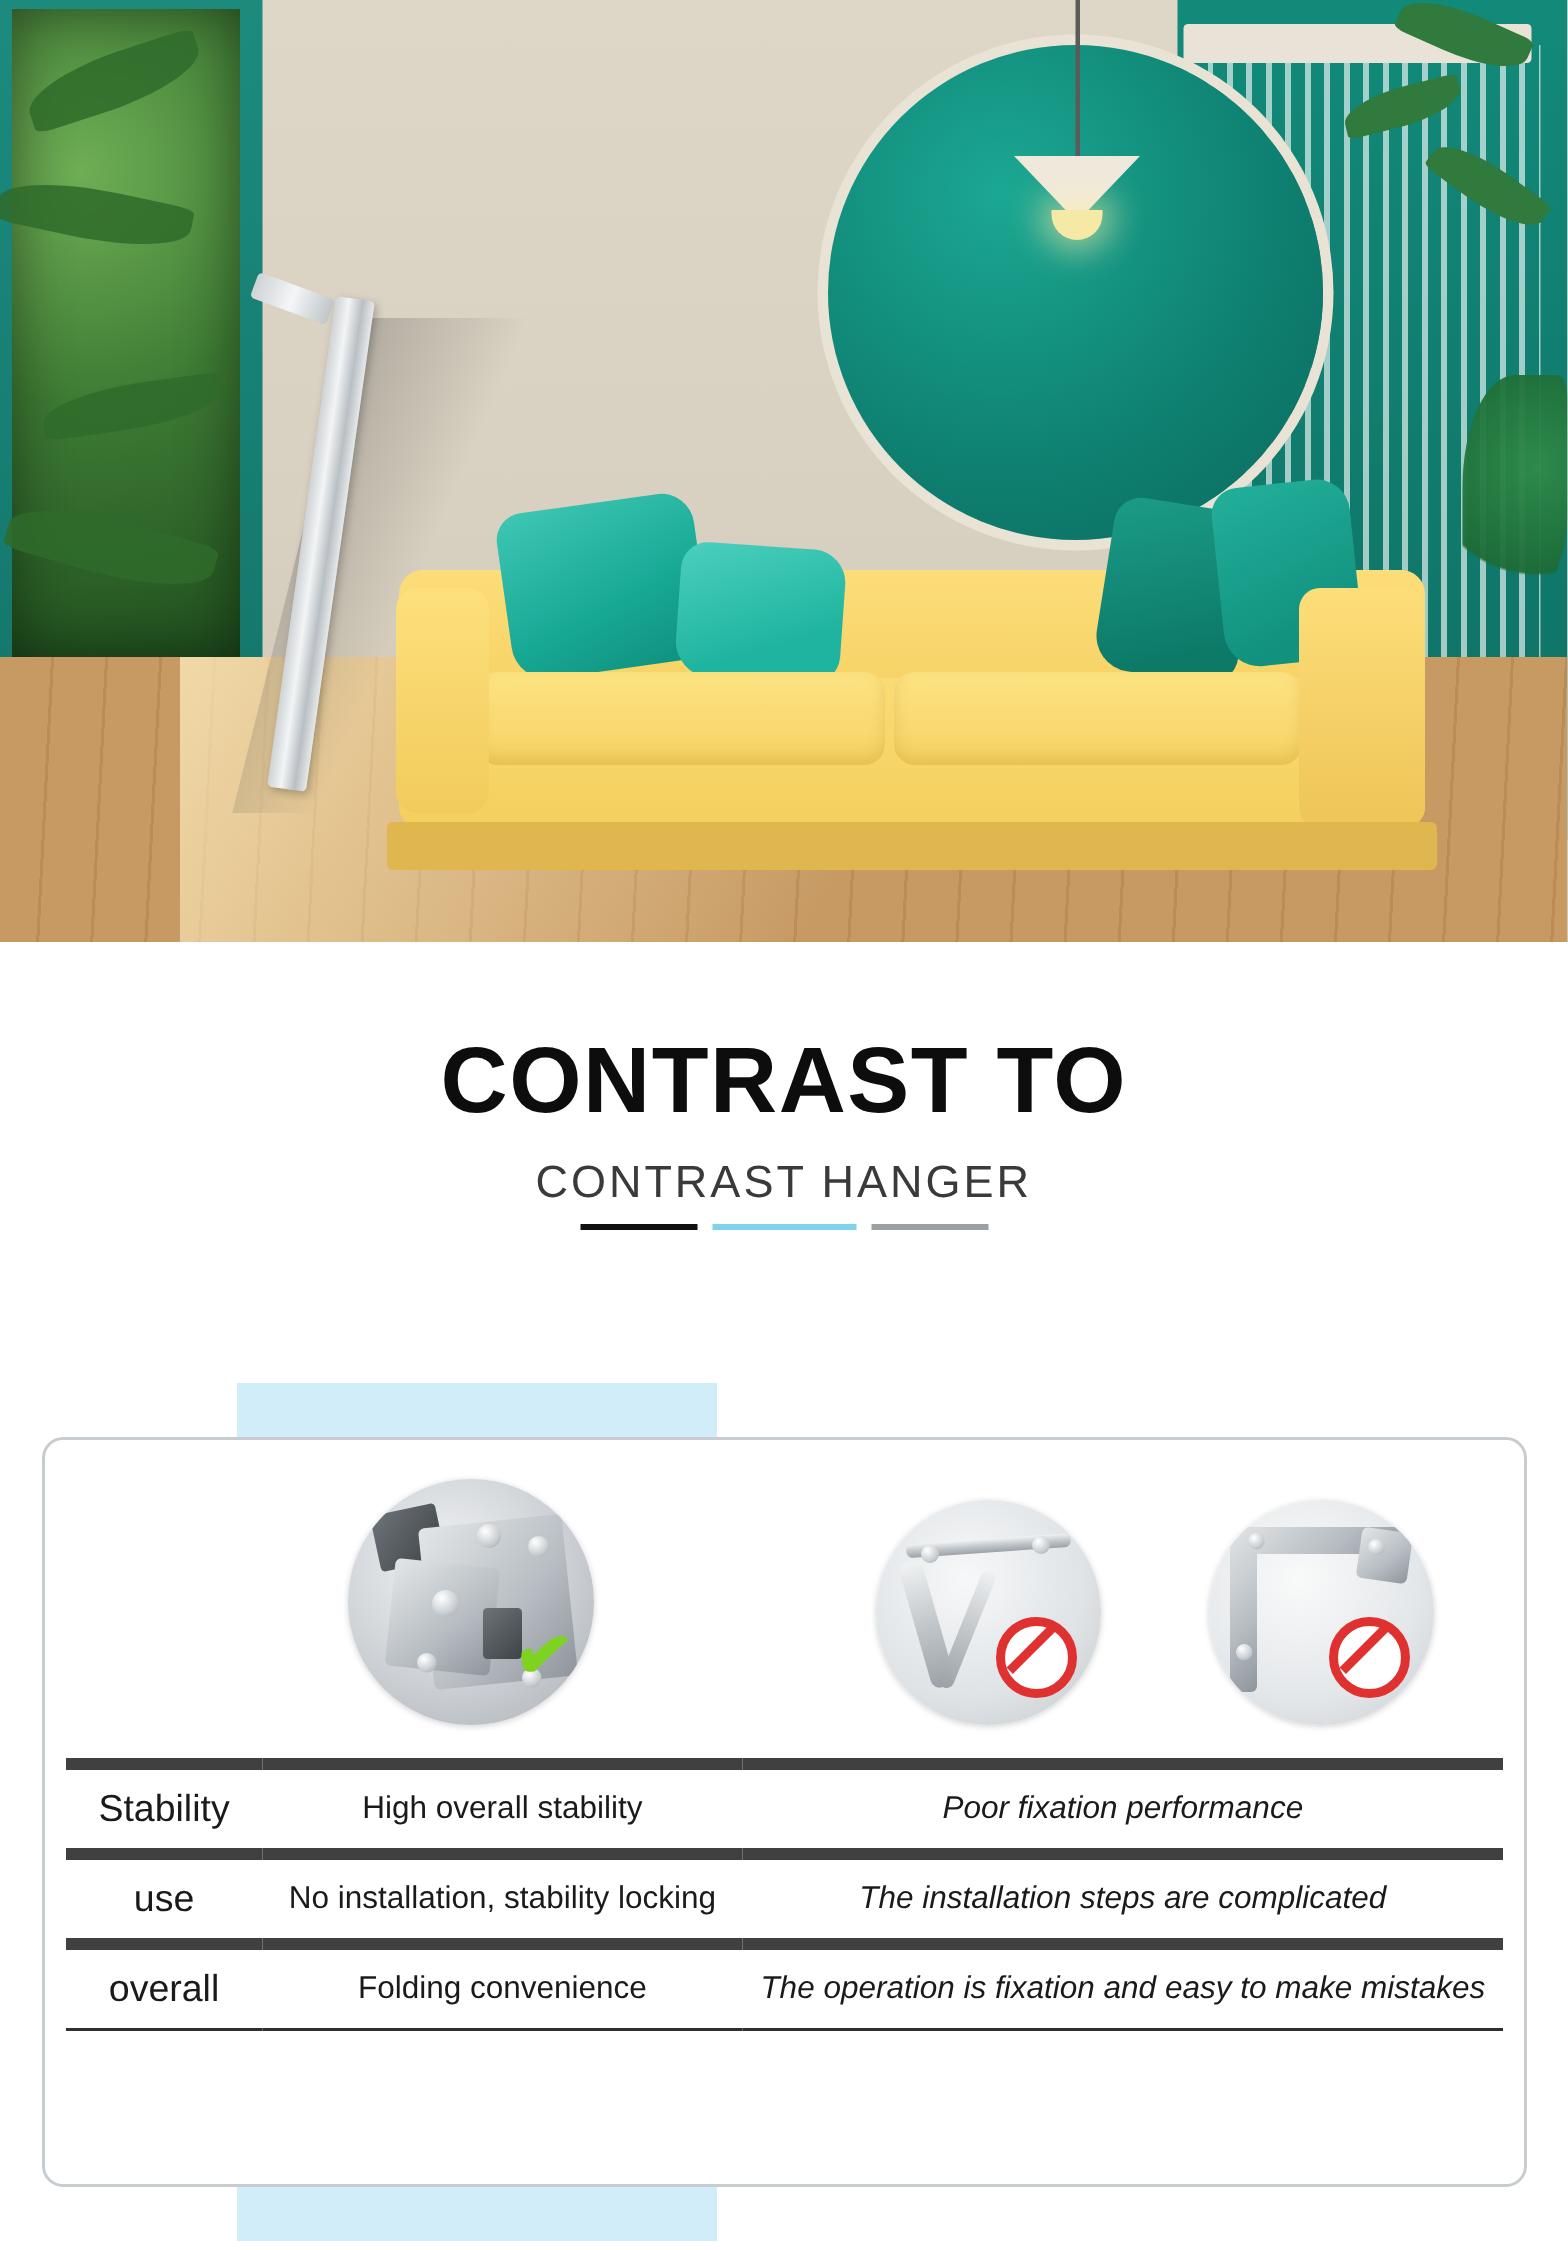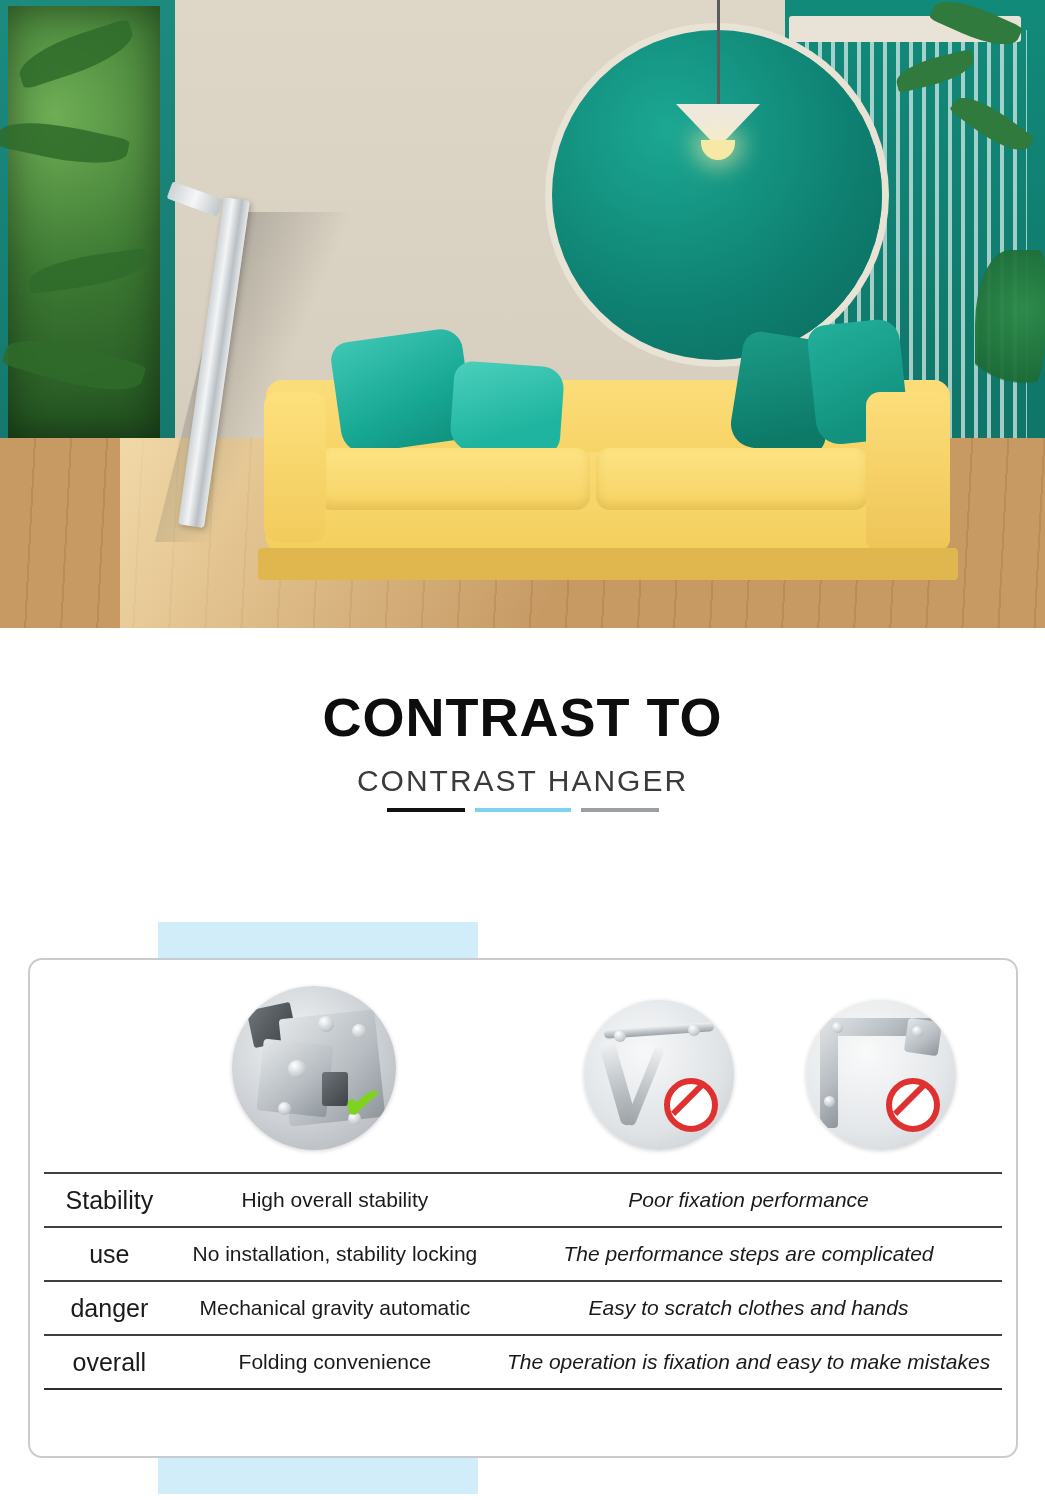--- a/index.html
+++ b/index.html
@@ -211,21 +211,21 @@
   }
 
   
   .title-wrap {
     position: absolute;
     left: 0; top: 628px;
     width: 1045px;
     text-align: center;
   }
   .title-main {
-    font-size: 54px;
+    font-size: 62px;
     font-weight: bold;
     letter-spacing: 1px;
     color: #0d0d0d;
     margin-top: 62px;
     line-height: 1;
   }
   .title-sub {
     font-size: 30px;
     letter-spacing: 2px;
     color: #3a3a3a;
@@ -333,21 +333,21 @@
   }
 
   
   .cmp-table {
     position: absolute;
     left: 44px; top: 1172px;
     width: 958px;
     border-collapse: collapse;
   }
   .cmp-table td {
-    border-top: 2px solid #404040;
+    border-top: 8px solid #404040;
     height: 52px;
     font-size: 21px;
     color: #1a1a1a;
     text-align: center;
     vertical-align: middle;
     padding: 0 6px;
   }
   .cmp-table tr:last-child td { border-bottom: 2px solid #2f2f2f; }
   .cmp-table td.label {
     width: 120px;
@@ -454,26 +454,21 @@
 <table class="cmp-table">
   <tbody>
     <tr>
       <td class="label">Stability</td>
       <td class="ours">High overall stability</td>
       <td class="theirs">Poor fixation performance</td>
     </tr>
     <tr>
       <td class="label">use</td>
       <td class="ours">No installation, stability locking</td>
-      <td class="theirs">The performance steps are complicated</td>
-    </tr>
-    <tr>
-      <td class="label">danger</td>
-      <td class="ours">Mechanical gravity automatic</td>
-      <td class="theirs">Easy to scratch clothes and hands</td>
+      <td class="theirs">The installation steps are complicated</td>
     </tr>
     <tr>
       <td class="label">overall</td>
       <td class="ours">Folding convenience</td>
       <td class="theirs">The operation is fixation and easy to make mistakes</td>
     </tr>
   </tbody>
 </table>
 
 </body></html>

